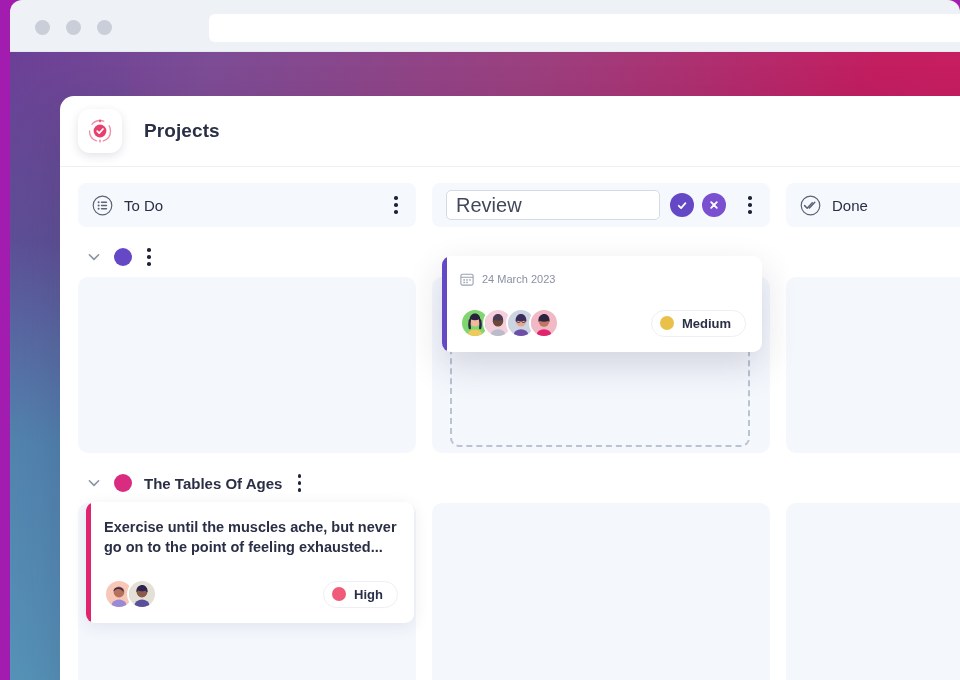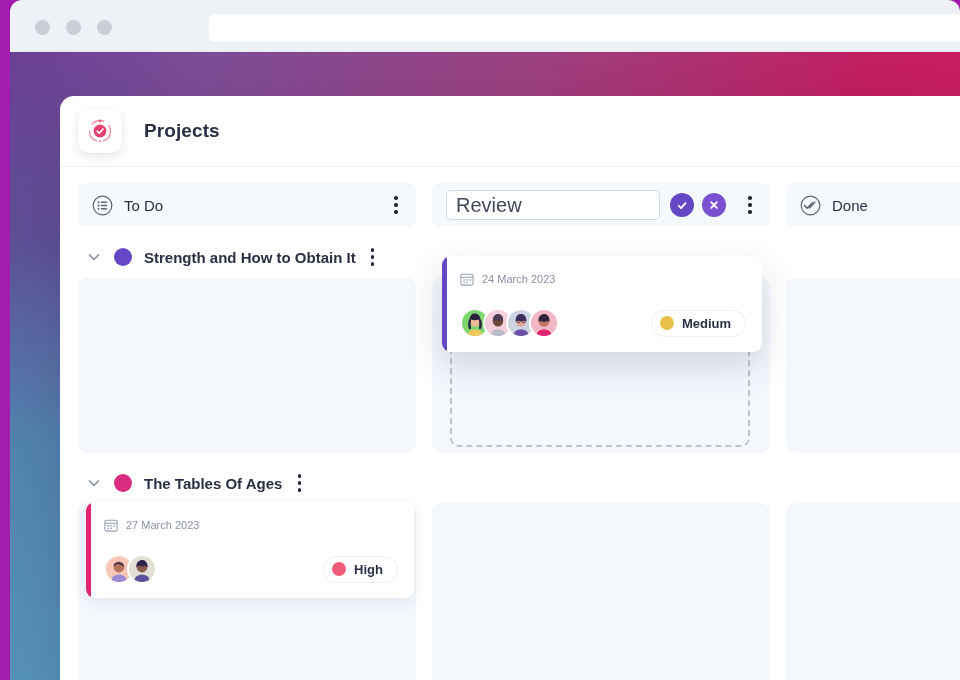--- a/index.html
+++ b/index.html
@@ -226,21 +226,20 @@
           <span class="spacer"></span>
 
         </div>
       </div>
 
       <div class="lane-head">
         <svg class="chev" viewBox="0 0 16 16">
           <path d="M3.4 5.8L8 10.4l4.6-4.6" fill="none" stroke="#8a92a6" stroke-width="1.6" stroke-linecap="round" stroke-linejoin="round"></path>
         </svg>
         <span class="lane-dot" style="background:#6548c6"></span>
-        <span class="lane-title">Strength and How to Obtain It</span>
         <span class="kebab lane-kebab">
           <i></i>
             <i></i>
             <i></i>
         </span>
       </div>
 
       <div class="lane-body lane1">
         <div class="drop"></div>
         <div class="drop">
@@ -264,32 +263,21 @@
 
       <div class="lane-body lane2">
         <div class="drop"></div>
         <div class="drop"></div>
         <div class="drop"></div>
       </div>
     </div>
   </div>
 
   <div class="card card-static accent-pink">
-    <div class="card-date">
-      <svg width="14" height="14" viewBox="0 0 14 14">
-        <rect x=".9" y="2.2" width="12.2" height="10.9" rx="1.6" fill="none" stroke="#9aa1b2" stroke-width="1.1"></rect>
-        <path d="M.9 5.3h12.2" stroke="#9aa1b2" stroke-width="1.1"></path>
-        <rect x="3.4" y="7.2" width="1.5" height="1.5" fill="#9aa1b2"></rect>
-        <rect x="6.3" y="7.2" width="1.5" height="1.5" fill="#9aa1b2"></rect>
-        <rect x="9.2" y="7.2" width="1.5" height="1.5" fill="#9aa1b2"></rect>
-        <rect x="3.4" y="9.7" width="1.5" height="1.5" fill="#9aa1b2"></rect>
-        <rect x="6.3" y="9.7" width="1.5" height="1.5" fill="#9aa1b2"></rect>
-      </svg>
-      <span>27 March 2023</span>
-    </div>
+    <p class="card-title">Exercise until the muscles ache, but never go on to the point of feeling exhausted...</p>
     <div class="card-foot">
       <div class="avatars">
         <span class="avatar">
           <svg viewBox="0 0 26 26" width="26" height="26">
             <rect width="26" height="26" fill="#f7c7b7"></rect>
             <circle cx="13" cy="11" r="5.4" fill="#b5715a"></circle>
             <path d="M7.6 9.2c1-4 9-4 10 .2.3 1.3-.6 1.4-1 .6-1.4-2.6-6.6-2.8-8.2-.2-.5.8-1 .5-.8-.6z" fill="#3a2a4e"></path>
             <ellipse cx="13" cy="24" rx="7.4" ry="5.4" fill="#9a8ad6"></ellipse>
           </svg>
         </span>

